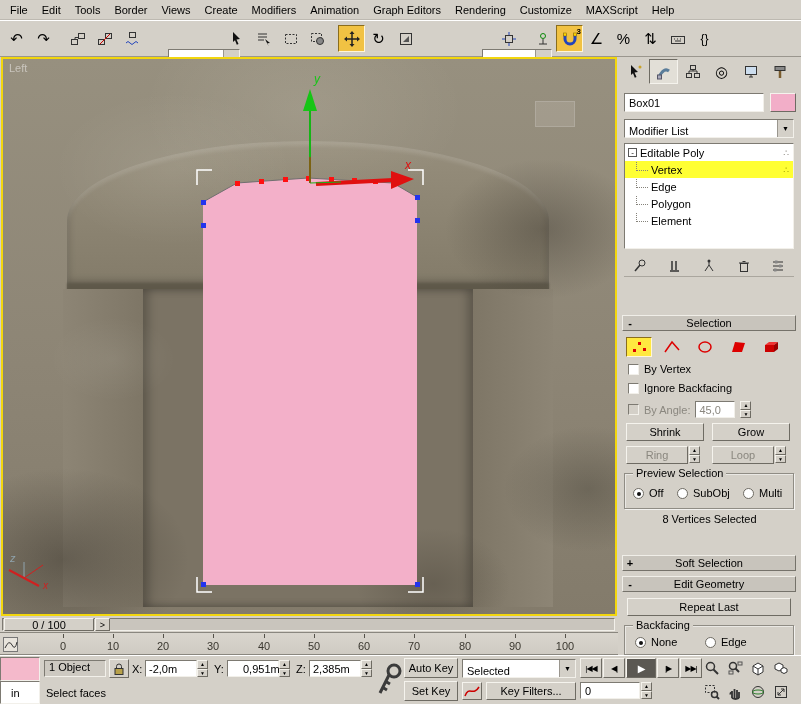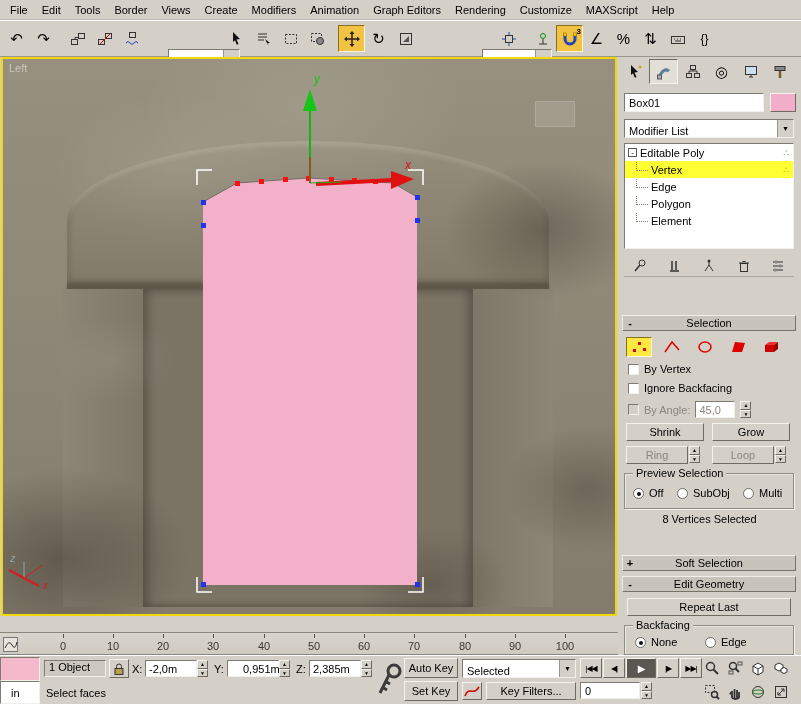--- a/index.html
+++ b/index.html
@@ -483,20 +483,29 @@
         <span class="radio sel"></span>
         <span>None</span>
       </div>
       <div class="chkrow" style="left:80px;top:10px">
         <span class="radio"></span>
         <span>Edge</span>
       </div>
     </div>
   </div>
 
+  <div class="tslide abs">
+    <div class="ttrack"></div>
+    <div class="btn abs" style="left:4px;top:1px;width:90px;height:13px">
+        <span>0 / 100</span>
+      </div>
+    <div class="btn abs" style="left:95px;top:1px;width:15px;height:13px;font-size:9px">
+        <span>&gt;</span>
+      </div>
+  </div>
 
   <div class="strip abs">
     <svg class="abs" style="left:3px;top:4px" width="15" height="15">
         <rect x="0.5" y="0.5" width="14" height="14" fill="#e8e4dc" stroke="#777"></rect>
         <path d="M2 11 Q6 2 9 8 T14 5" fill="none" stroke="#333"></path>
       </svg>
     <span class="tickm" style="left:63px"></span>
       <span class="tickm" style="left:113px"></span>
       <span class="tickm" style="left:163px"></span>
       <span class="tickm" style="left:213px"></span>

